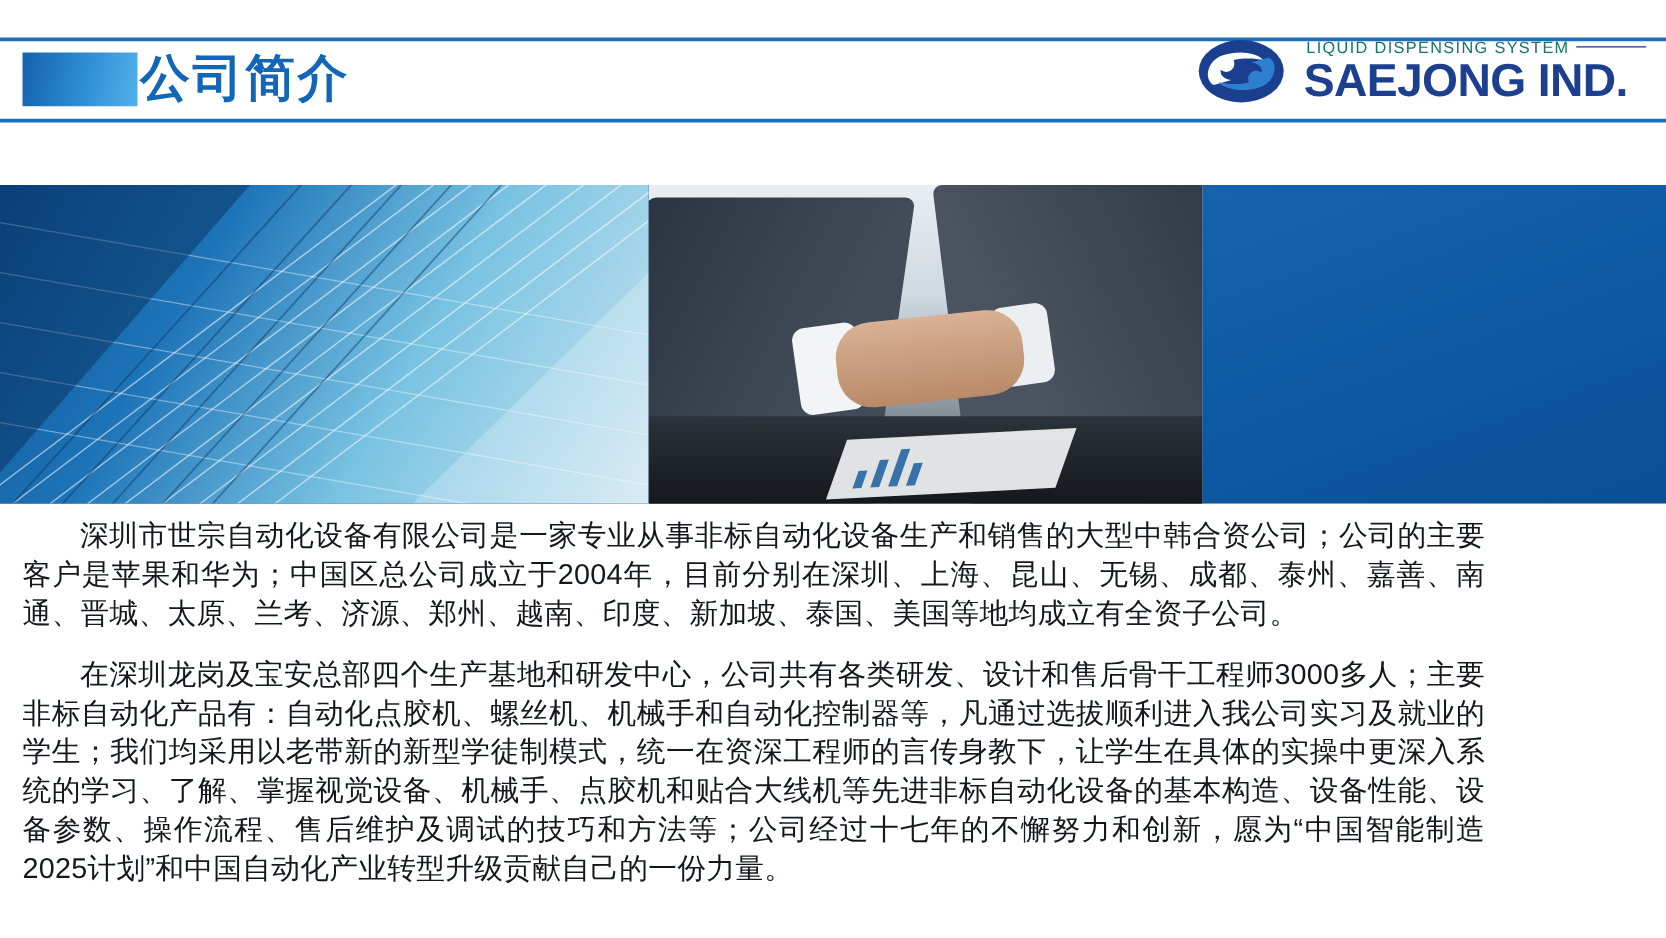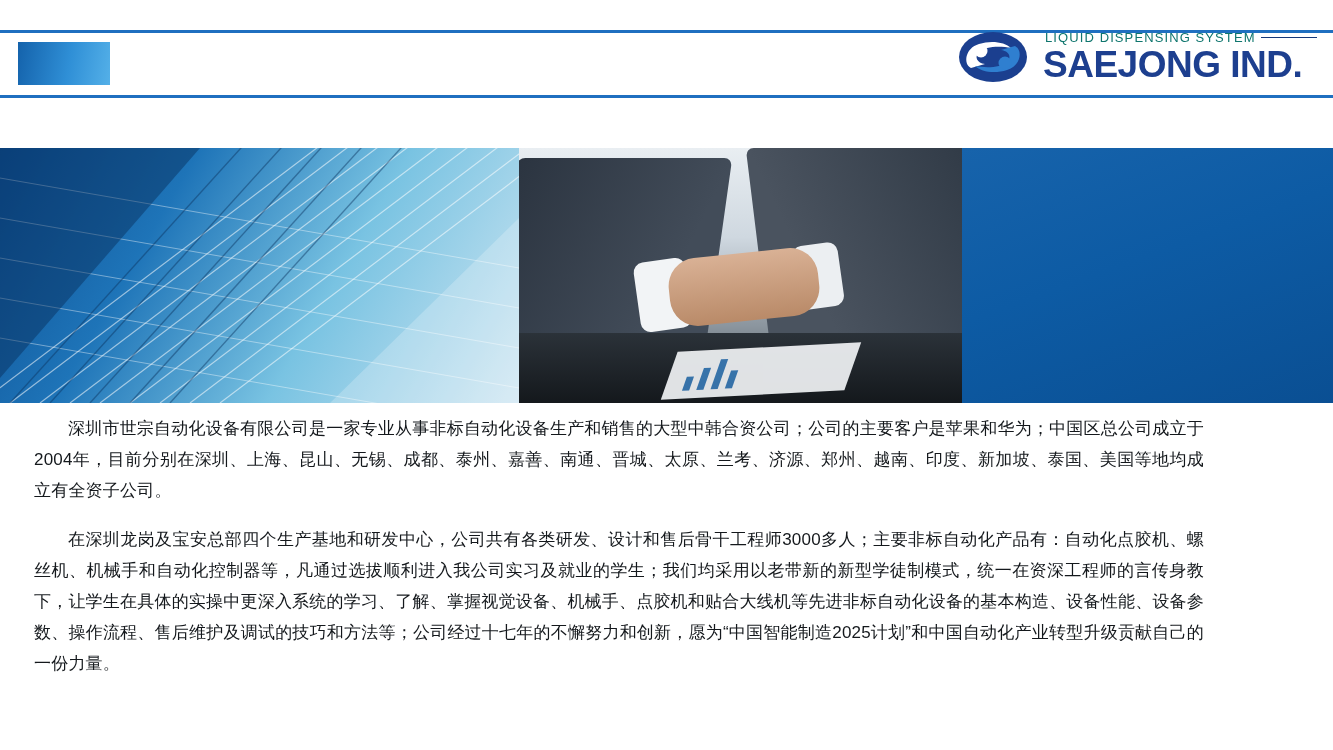--- a/index.html
+++ b/index.html
@@ -199,45 +199,46 @@
   .hs-paper .chartbar {
     position: absolute;
     bottom: 8px;
     width: 7px;
     background: #3a7ab5;
   }
 
   
   .body-text {
     position: absolute;
-    left: 16px; top: 403px;
+    left: 0; top: 403px;
     width: 1206px;
     padding: 10px 18px 0 18px;
     box-sizing: border-box;
     color: #14181c;
-    font-size: 17px;
+    font-size: 23px;
     line-height: 31px;
     text-align: justify;
     text-justify: inter-ideograph;
     letter-spacing: 0.2px;
   }
   .para {
     margin: 0 0 0 0;
     text-indent: 2em;
   }
   .para + .para {
     margin-top: 18px;
   }
 </style>
 </head>
 <body>
 
 <div class="header">
   <div class="header-rule-top"></div>
   <div class="title-swatch"></div>
+  <div class="page-title">公司简介</div>
   <div class="header-rule-bottom"></div>
 
   <div class="logo-wrap">
     <div class="logo-mark">
       <svg width="72" height="54" viewBox="0 0 72 54">
         <ellipse cx="36" cy="27" rx="34" ry="25" fill="#1b3f8f"></ellipse>
         <path d="M14 38 C6 34 8 18 22 14 C34 10 48 12 54 18 C44 16 28 16 22 22 C17 27 20 33 28 34 Z" fill="#ffffff"></path>
         <circle cx="24" cy="21" r="6.5" fill="#ffffff"></circle>
         <path d="M58 16 C66 20 64 36 50 40 C38 44 24 42 18 36 C28 38 44 38 50 32 C55 27 52 21 44 20 Z" fill="#2f7fd0"></path>
         <circle cx="48" cy="33" r="6.5" fill="#2f7fd0"></circle>

